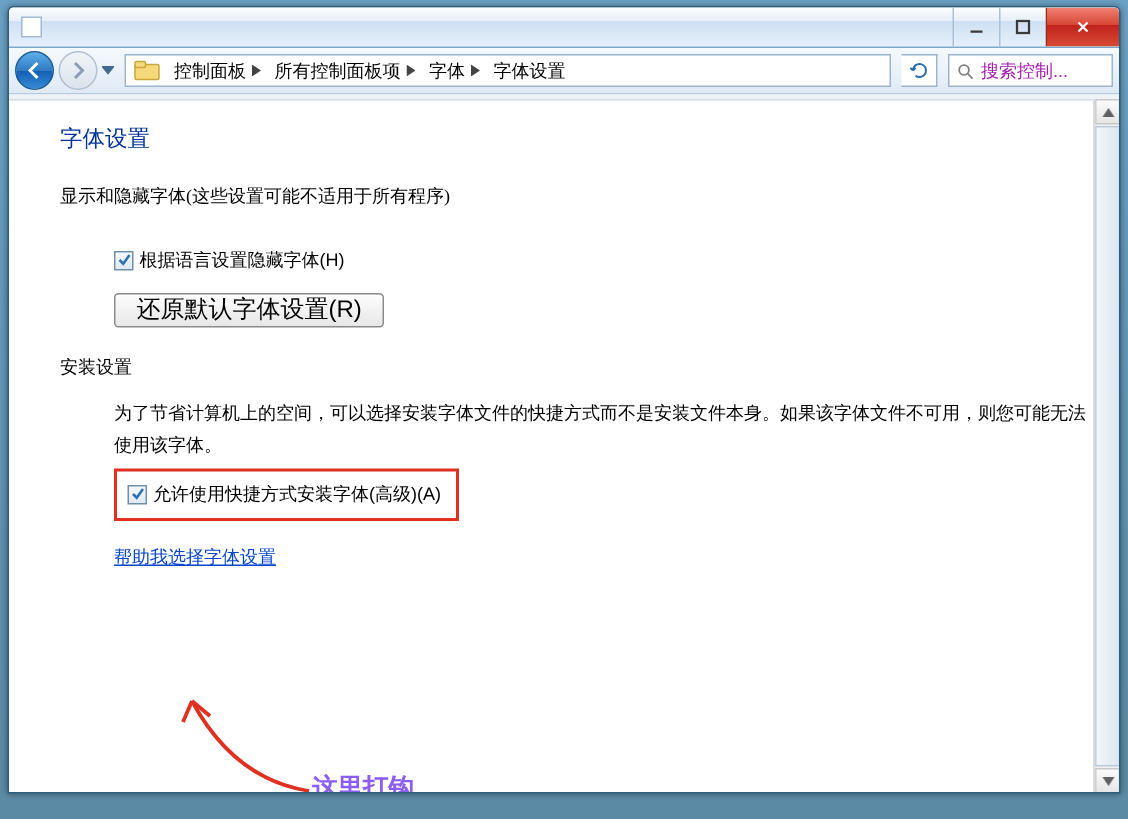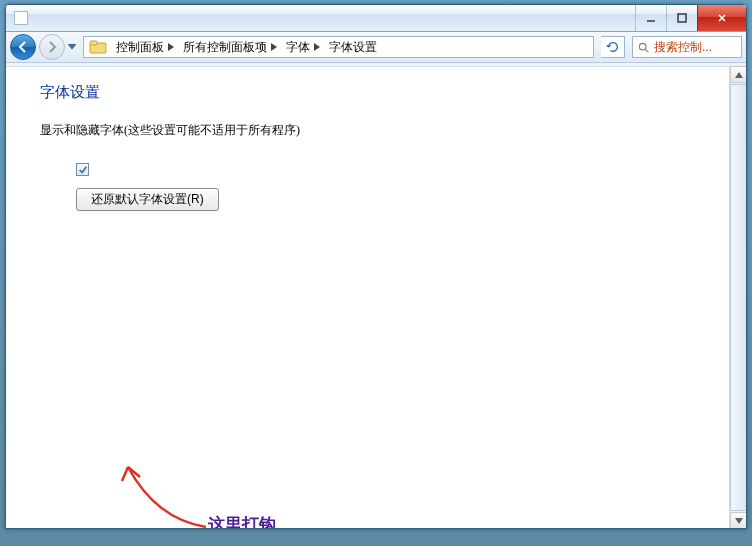--- a/index.html
+++ b/index.html
@@ -20,38 +20,38 @@
   .navbtn.fwd svg{stroke:#8a9db3;stroke-width:2;fill:none}
   .drop { width:8px; height:24px; display:flex; align-items:center;}
   .drop svg{stroke:#436a93; fill:#436a93;}
   .addressbar { flex:1; height:22px; background:#fff; border:1px solid #9cb4ce; display:flex; align-items:center; margin:0 4px; font-size:12px;}
   .folder-icon { width:20px; height:20px; margin:0 2px 0 4px;}
   .crumb { padding:0 3px 0 6px; display:flex; align-items:center;}
   .crumb .sep { margin-left:4px;}
   .crumb .sep svg{width:6px;height:8px; fill:#444; stroke:none;}
   .refresh { width:24px; height:22px; border:1px solid #9cb4ce; border-left:0; background:#fff; display:flex; align-items:center; justify-content:center;}
   .refresh svg{stroke:#2a6db3;stroke-width:1.5;fill:none;}
-  .searchbox { width:110px; height:22px; border:1px solid #9cb4ce; margin-left:4px; display:flex; align-items:center; background:#fff; color:#c2410c; font-style:italic;}
+  .searchbox { width:110px; height:22px; border:1px solid #9cb4ce; margin-left:4px; display:flex; align-items:center; background:#fff; color:#a21caf; font-style:italic;}
   .searchbox svg{stroke:#808080;stroke-width:1.5;fill:none; margin:0 4px;}
   .searchbox span{font-style:normal;}
   .divstrip{ height:4px; background:#eef3f8; border-bottom:1px solid #d5dfe9;}
   .content { position:absolute; top:62px; bottom:0; left:0; right:0; background:#fff; overflow:auto;}
   .content-inner{ padding:16px 12px 20px 34px; position:relative;}
   h1 { color:#003399; font-size:15px; font-weight:normal; margin-bottom:20px;}
   .section-title { font-size:12px; margin-bottom:6px;font-family:Liberation Serif, serif;}
   .section-body { padding:6px 2px 18px 36px; line-height:1.7;}
   .indent { margin:12px 0 0 0;}
   .checkbox-row { display:flex; align-items:center; gap:4px; margin:10px 0 12px 0;}
   .checkbox { width:13px; height:13px; border:1px solid #6f8ea8; background:linear-gradient(180deg,#f6f9fc,#dfe9f2); display:flex; align-items:center; justify-content:center;}
   .checkbox svg{stroke:#2b6fb8;stroke-width:2;fill:none;}
-  .btn { height:23px; padding:0 14px; background:linear-gradient(180deg,#fdfdfd,#e7e7e7); border:1px solid #8a8a8a; border-radius:3px; font-size:12px; font-family:inherit;}
+  .btn { height:23px; padding:0 14px; background:linear-gradient(180deg,#fdfdfd,#e7e7e7); border:1px solid #8a8a8a; border-radius:3px; font-size:16px; font-family:inherit;}
   .redbox { display:inline-flex; align-items:center; gap:4px; padding:5px 10px 5px 7px; border:2px solid #e03020; margin:6px 0 0 0;}
   .link { color:#0645cc; text-decoration:underline; display:inline-block; margin-top:14px;}
   .annotation { position:absolute; left:110px; top:392px; pointer-events:none;}
-  .annotation-text { color:#4c1d95; font-size:17px; font-weight:bold; position:absolute; left:92px; top:54px; white-space:nowrap;}
+  .annotation-text { color:#8b5cf6; font-size:17px; font-weight:bold; position:absolute; left:92px; top:54px; white-space:nowrap;}
   .scrollbar { position:absolute; right:0; top:62px; bottom:0; width:17px; background:#f0f0f0; border-left:1px solid #dcdcdc;}
   .sb-btn{height:17px; background:linear-gradient(180deg,#fbfbfb,#e6e6e6); border:1px solid #c9c9c9; margin:-1px -1px 0 0; display:flex;align-items:center;justify-content:center;}
   .sb-btn.bottom{position:absolute;bottom:0;left:0;right:0;margin:0 -1px -1px 0;}
   .sb-btn svg{fill:#606060;}
   .thumb{position:absolute; top:17px; left:0; right:-1px; height:calc(100% - 34px); background:linear-gradient(90deg,#f3f6fb,#dde6f1); border:1px solid #b9c9db;}
 </style>
 </head>
 <body>
 
 <div class="window">
@@ -140,26 +140,44 @@
       <div>
         <div class="section-title">显示和隐藏字体(这些设置可能不适用于所有程序)</div>
         <div class="section-body">
           <div class="indent">
             <label class="checkbox-row">
               <span class="checkbox">
                   <svg viewBox="0 0 12 12" width="10" height="10">
                     <path d="M2 6 L5 9 L10 2"></path>
                   </svg>
                 </span>
+              <span>根据语言设置隐藏字体(H)</span>
             </label>
             <button class="btn">还原默认字体设置(R)</button>
           </div>
         </div>
       </div>
 
+      <div>
+        <div class="section-title">安装设置</div>
+        <div class="section-body">
+          <div>为了节省计算机上的空间，可以选择安装字体文件的快捷方式而不是安装文件本身。如果该字体文件不可用，则您可能无法使用该字体。</div>
+          <div class="redbox">
+            <label class="checkbox-row" style="margin:0">
+              <span class="checkbox">
+                  <svg viewBox="0 0 12 12" width="10" height="10">
+                    <path d="M2 6 L5 9 L10 2"></path>
+                  </svg>
+                </span>
+              <span>允许使用快捷方式安装字体(高级)(A)</span>
+            </label>
+          </div>
+          <div><a class="link">帮助我选择字体设置</a></div>
+        </div>
+      </div>
 
       <div class="annotation">
         <svg width="100" height="80" viewBox="0 0 100 80">
           <path d="M90 68 Q 40 60 12 8" stroke="#e03020" stroke-width="2.5" fill="none"></path>
           <path d="M12 8 L6 22 M12 8 L24 18" stroke="#e03020" stroke-width="2.5" fill="none"></path>
         </svg>
         <div class="annotation-text">这里打钩</div>
       </div>
     </div>
   </div>

